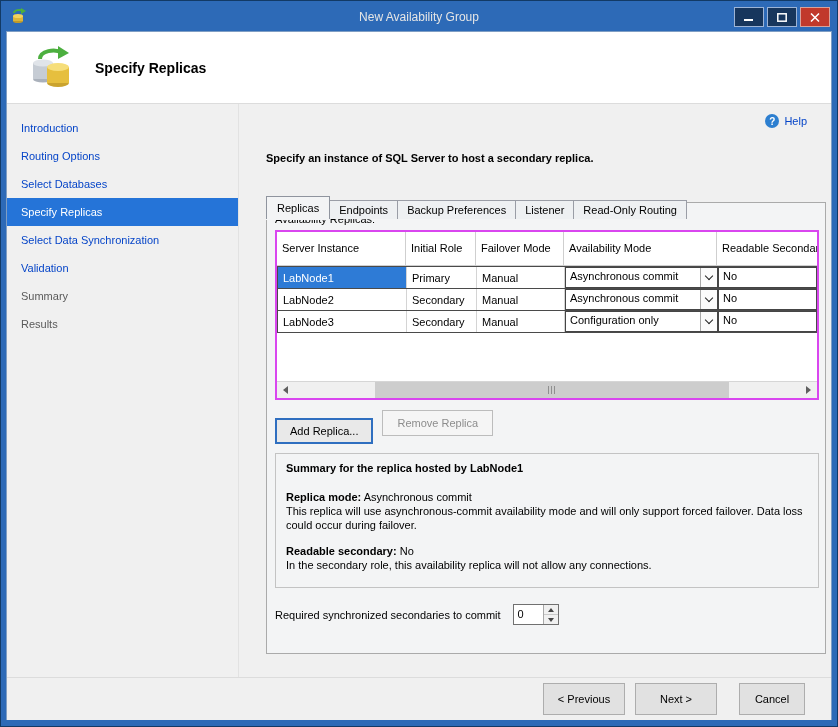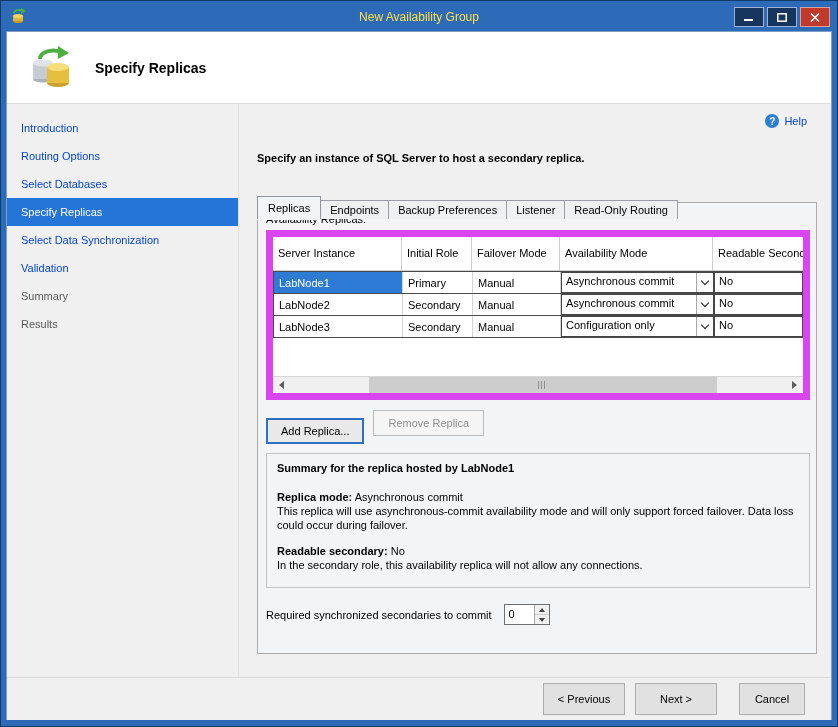--- a/index.html
+++ b/index.html
@@ -20,21 +20,21 @@
   }
   .titlebar {
     height: 30px; flex: none;
     display: flex; align-items: center;
     padding: 2px 2px 0 4px;
     position: relative;
   }
   .app-icon { width: 18px; height: 18px; display: inline-flex; }
   .win-title {
     position: absolute; left: 0; right: 0; text-align: center;
-    font-size: 12px; color: #fde047; pointer-events: none;
+    font-size: 12px; color: #e5e5e5; pointer-events: none;
   }
   .caption-buttons { margin-left: auto; display: flex; gap: 3px; z-index: 2; }
   .cap {
     width: 30px; height: 20px;
     display: flex; align-items: center; justify-content: center;
     border: 1px solid #9db4d6; cursor: pointer; padding: 0;
     background: #17365d;
   }
   .cap.close { background: #c1392b; border-color: #d8a19a; }
 
@@ -45,21 +45,21 @@
     border: 1px solid #7f9ec4; border-bottom: none;
   }
   .header {
     height: 72px; flex: none; background: #ffffff;
     border-bottom: 1px solid #dcdcdc;
     display: flex; align-items: center; gap: 20px; padding-left: 22px;
   }
   .hdr-icon { width: 46px; height: 46px; flex: none; }
   .hdr-title { font-size: 14px; font-weight: bold; }
 
-  .body { flex: 1; display: flex; min-height: 0; }
+  .body { flex: 1; display: flex; min-height: 0; gap: 9px; }
 
   
   .sidebar { width: 232px; flex: none; padding-top: 10px; border-right: 1px solid #e2e2e2; }
   .side-item { height: 28px; line-height: 28px; padding-left: 14px; white-space: nowrap; }
   .side-item.link { color: #0645c8; cursor: pointer; }
   .side-item.selected { background: #2574d8; color: #fff; }
   .side-item.disabled { color: #5a5a5a; }
 
   
   .main { flex: 1; position: relative; padding: 0 18px; min-width: 0; }
@@ -86,21 +86,21 @@
     border-color: #8f949e; box-shadow: 0 1px 0 0 #f3f4f5;
   }
   .panel {
     border: 1px solid #aaaaaa; margin-top: -1px; height: 452px; width: 560px;
     background: #f3f4f5; padding: 10px 8px 0; position: relative; z-index: 1;
   }
   .avail-label { margin-bottom: 5px; }
 
   
   .grid {
-    border: 7px solid #d946ef; background: #fff;
+    border: 2px solid #d946ef; background: #fff;
     height: 170px; width: 544px; position: relative; overflow: hidden;
   }
   .grid-header, .grow {
     display: grid; grid-template-columns: 129px 70px 88px 153px 1fr;
   }
   .grid-header { height: 34px; border-bottom: 1px solid #cfcfcf; }
   .gh {
     display: flex; align-items: center; padding: 2px 5px;
     border-right: 1px solid #cfcfcf; overflow: hidden; line-height: 1.15;
   }

